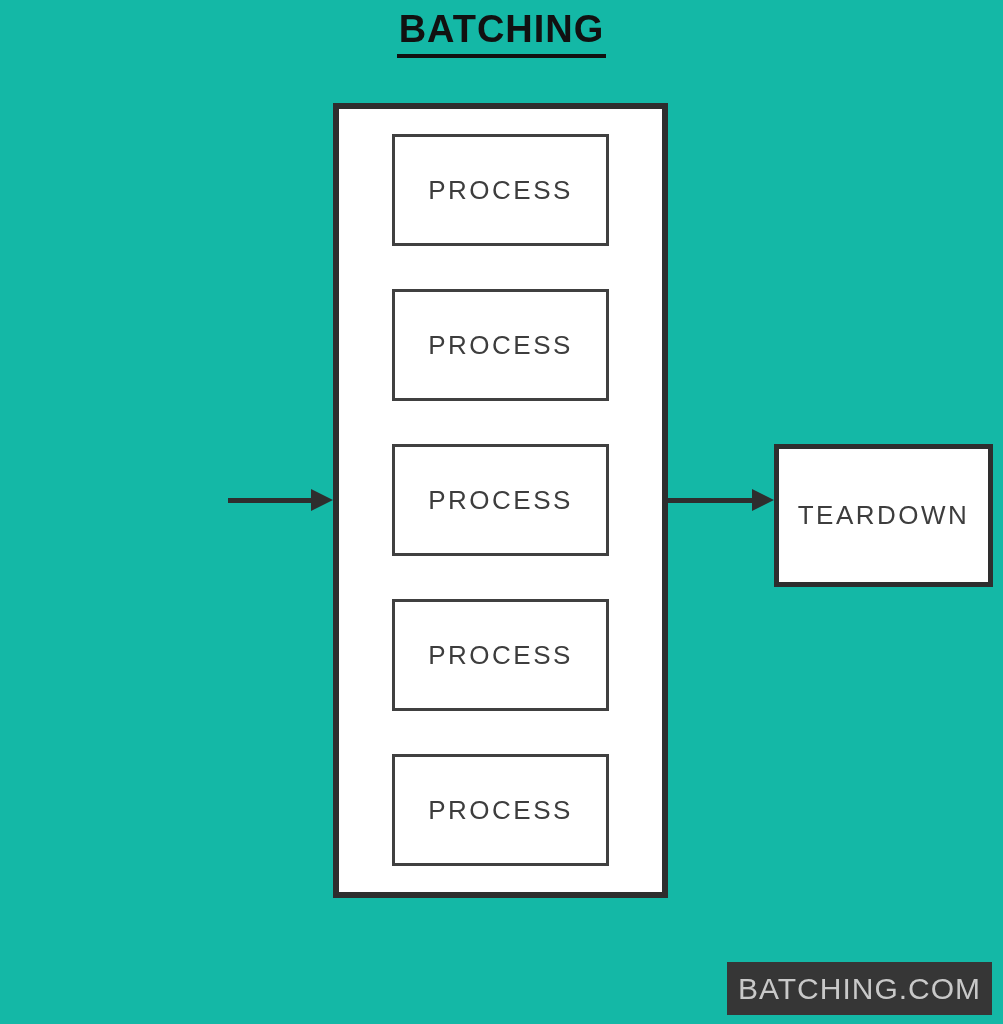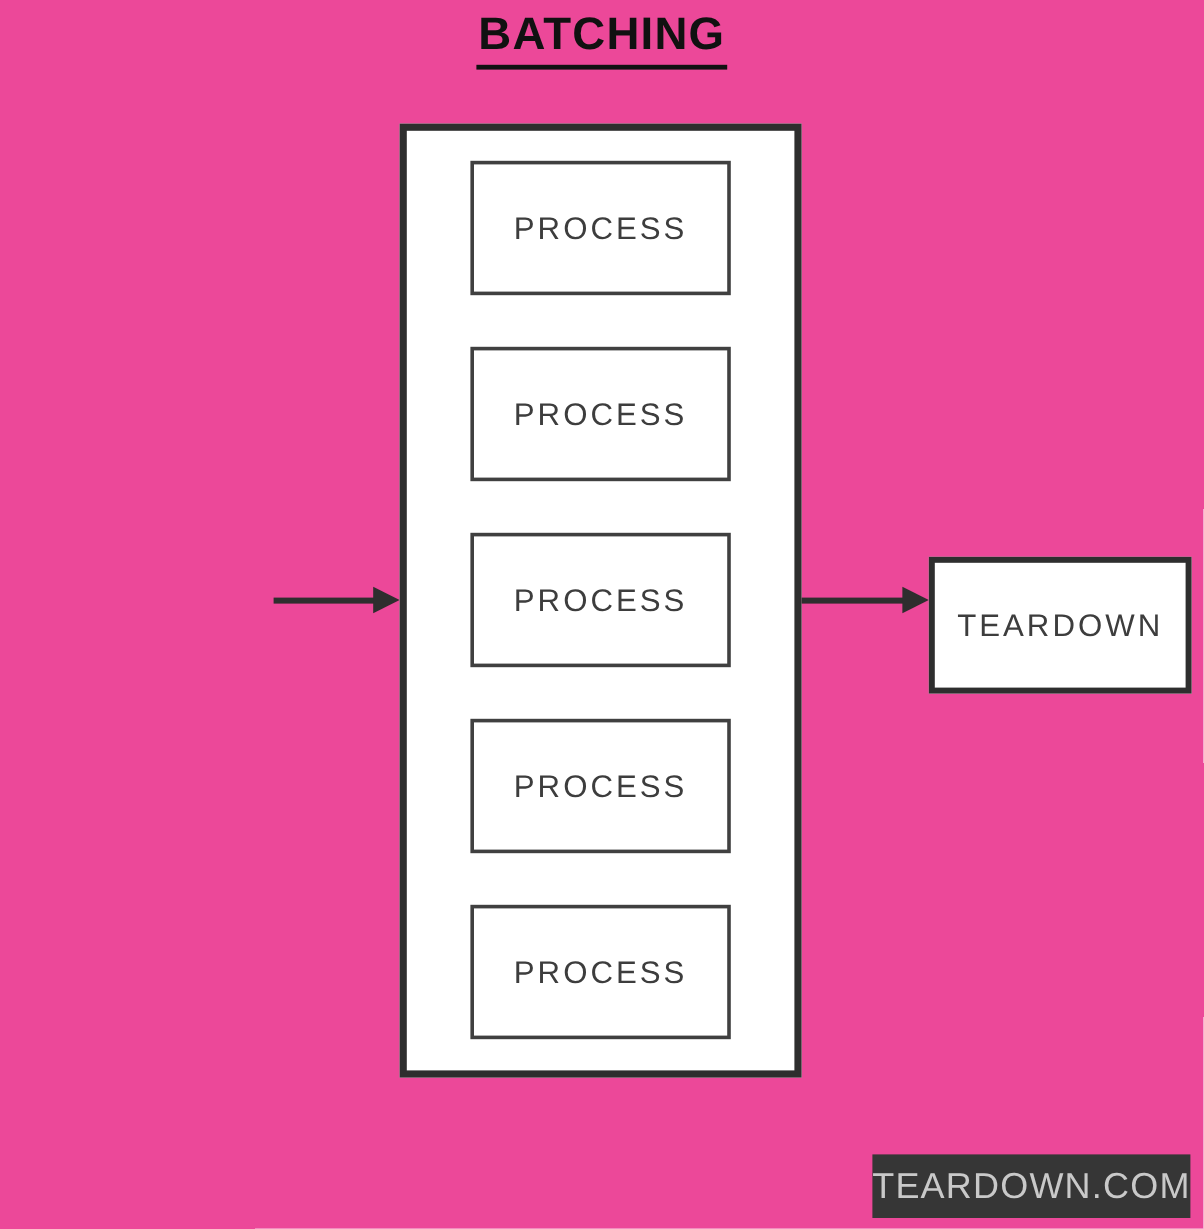--- a/index.html
+++ b/index.html
@@ -5,21 +5,21 @@
   html, body {
     margin: 0;
     padding: 0;
     background: #ffffff;
     font-family: "Liberation Sans", "DejaVu Sans", sans-serif;
   }
   .stage {
     position: relative;
     width: 1003px;
     height: 1024px;
-    background: #ec4899;
+    background: #14b8a6;
     overflow: hidden;
   }
 
   
   .title-wrap {
     position: absolute;
     top: 8px;
     left: 0;
     width: 100%;
     text-align: center;
@@ -46,21 +46,21 @@
   }
   .node-label {
     font-size: 26px;
     font-weight: 300;
     letter-spacing: 2.5px;
     color: #3d3d3d;
     white-space: nowrap;
   }
 
   #setup-node    { left: 10px;  top: 445px; width: 218px; height: 112px; }
-  #teardown-node { left: 774px; top: 464px; width: 219px; height: 114px; }
+  #teardown-node { left: 774px; top: 444px; width: 219px; height: 143px; }
 
   
   .batch-container {
     position: absolute;
     left: 333px;
     top: 103px;
     width: 335px;
     height: 795px;
     box-sizing: border-box;
     border: 6px solid #2e2e2e;
@@ -175,16 +175,16 @@
   <div class="arrow" id="arrow-teardown">
     <div class="shaft"></div>
     <div class="head"></div>
   </div>
 
   <div class="node" id="teardown-node">
     <span class="node-label">TEARDOWN</span>
   </div>
 
   <div class="watermark">
-    <span class="watermark-text">TEARDOWN.COM</span>
+    <span class="watermark-text">BATCHING.COM</span>
   </div>
 
 </div>
 
 </body></html>

